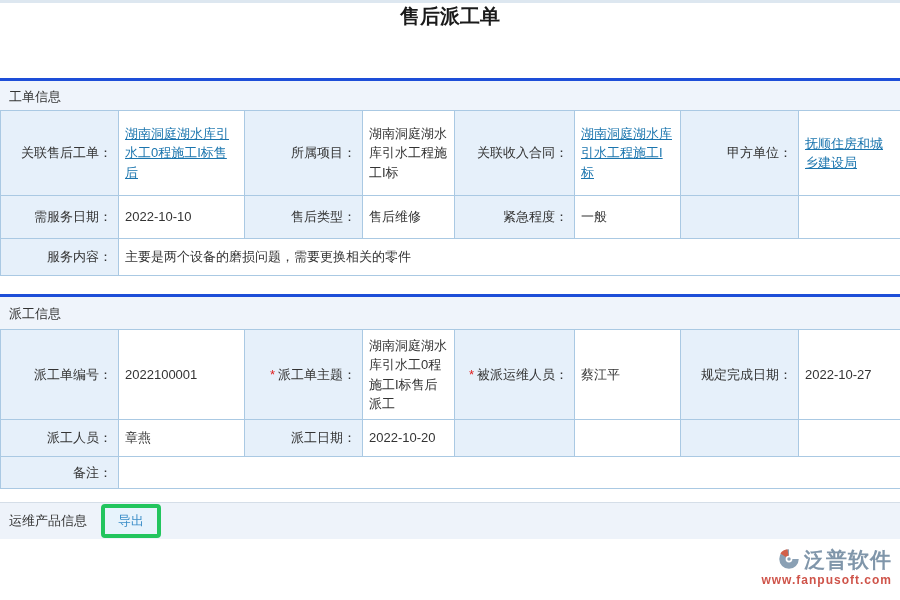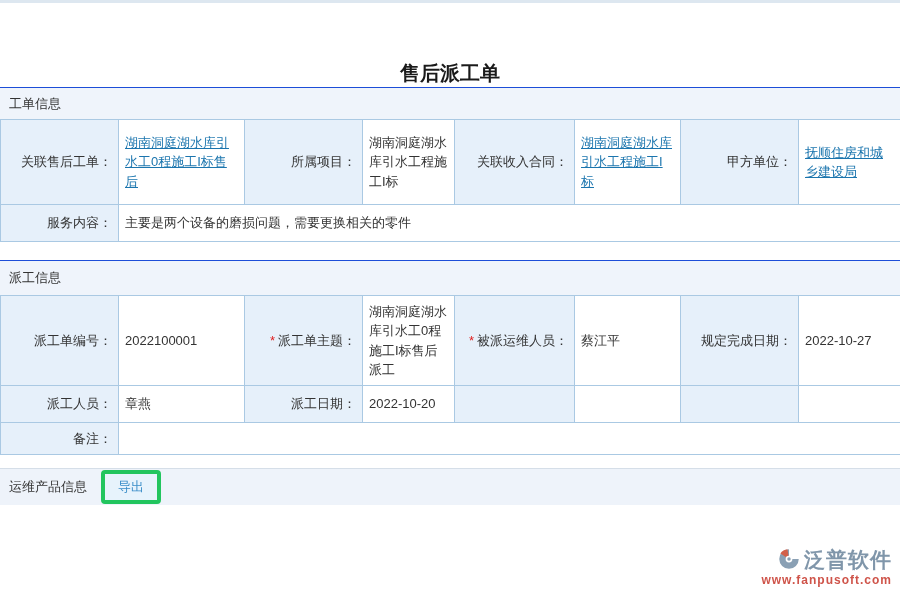--- a/index.html
+++ b/index.html
@@ -5,24 +5,24 @@
   * { box-sizing: border-box; }
   html,body { margin:0; padding:0; }
   body {
     width:900px; height:600px; overflow:hidden;
     background:#fff; color:#333;
     font-family:"Liberation Sans","DejaVu Sans",sans-serif;
     font-size:13px;
     position:relative;
   }
   .topbar { height:3px; background:#dde7f0; }
-  .title-wrap { height:84px; display:flex; align-items:flex-end; justify-content:center; }
+  .title-wrap { height:75px; display:flex; align-items:flex-start; justify-content:center; }
   .page-title { font-size:20px; font-weight:bold; color:#1a1a1a; }
   .sec-header {
-    background:#eff4fb; border-top:1px solid #1d4ed8;
+    background:#eff4fb; border-top:3px solid #1d4ed8;
     height:32px; line-height:31px; padding-left:9px; color:#333;
   }
   table { border-collapse:collapse; width:900px; table-layout:fixed; }
   td {
     border:1px solid #aac9e3; padding:3px 6px; vertical-align:middle;
     word-break:break-all; line-height:1.5; font-size:13px;
   }
   td.lbl { background:#e6f0fa; text-align:right; color:#333; }
   td.val { background:#fff; text-align:left; }
   a.cell-link { color:#1b75ae; text-decoration:underline; cursor:pointer; }
@@ -74,20 +74,30 @@
   <tbody>
       <tr style="height:85px">
     <td class="lbl">关联售后工单：</td>
     <td class="val"><a class="cell-link">湖南洞庭湖水库引水工0程施工I标售后</a></td>
     <td class="lbl">所属项目：</td>
     <td class="val">湖南洞庭湖水库引水工程施工I标</td>
     <td class="lbl">关联收入合同：</td>
     <td class="val"><a class="cell-link">湖南洞庭湖水库引水工程施工I标</a></td>
     <td class="lbl">甲方单位：</td>
     <td class="val"><a class="cell-link">抚顺住房和城乡建设局</a></td>
+  </tr>
+  <tr style="height:43px">
+    <td class="lbl">需服务日期：</td>
+    <td class="val">2022-10-10</td>
+    <td class="lbl">售后类型：</td>
+    <td class="val">售后维修</td>
+    <td class="lbl">紧急程度：</td>
+    <td class="val">一般</td>
+    <td class="lbl"></td>
+    <td class="val"></td>
   </tr>
   <tr style="height:37px">
     <td class="lbl">服务内容：</td>
     <td class="val" colspan="7">主要是两个设备的磨损问题，需要更换相关的零件</td>
   </tr>
 </tbody>
   </table>
 
 <div class="gap18"></div>
 

